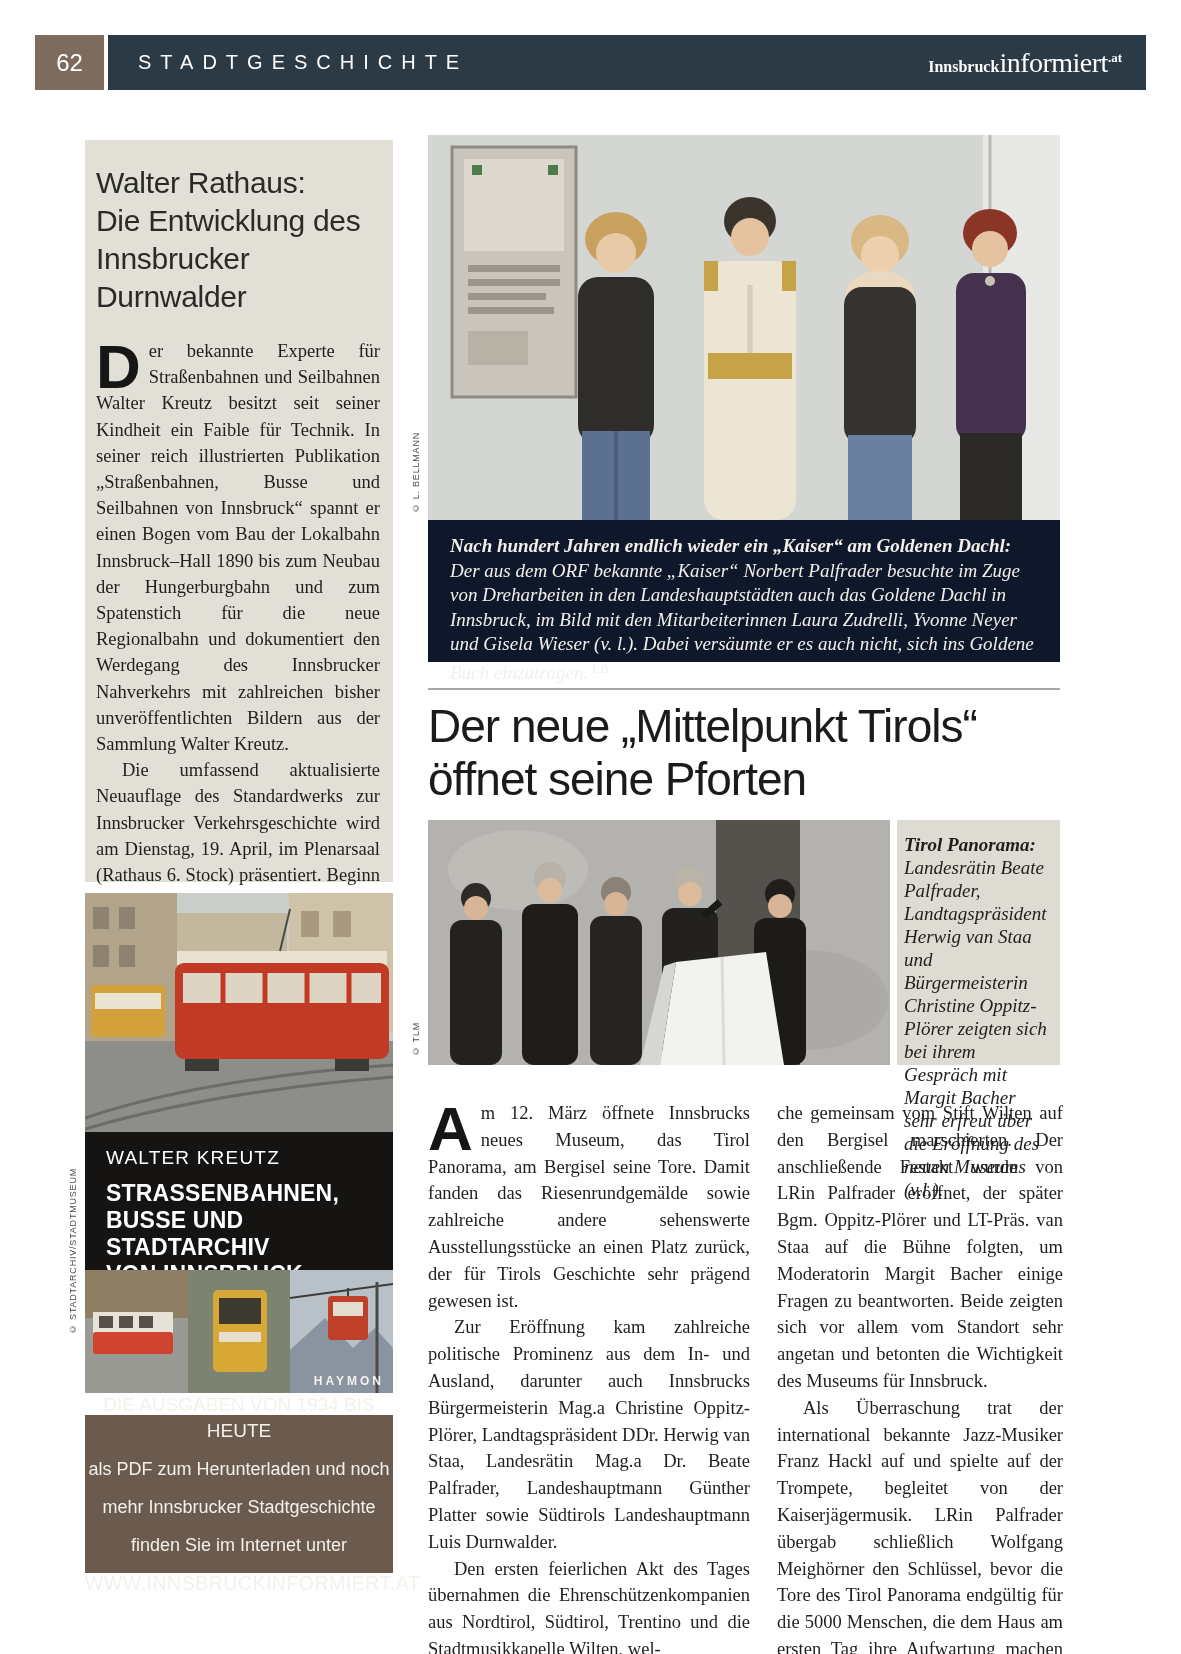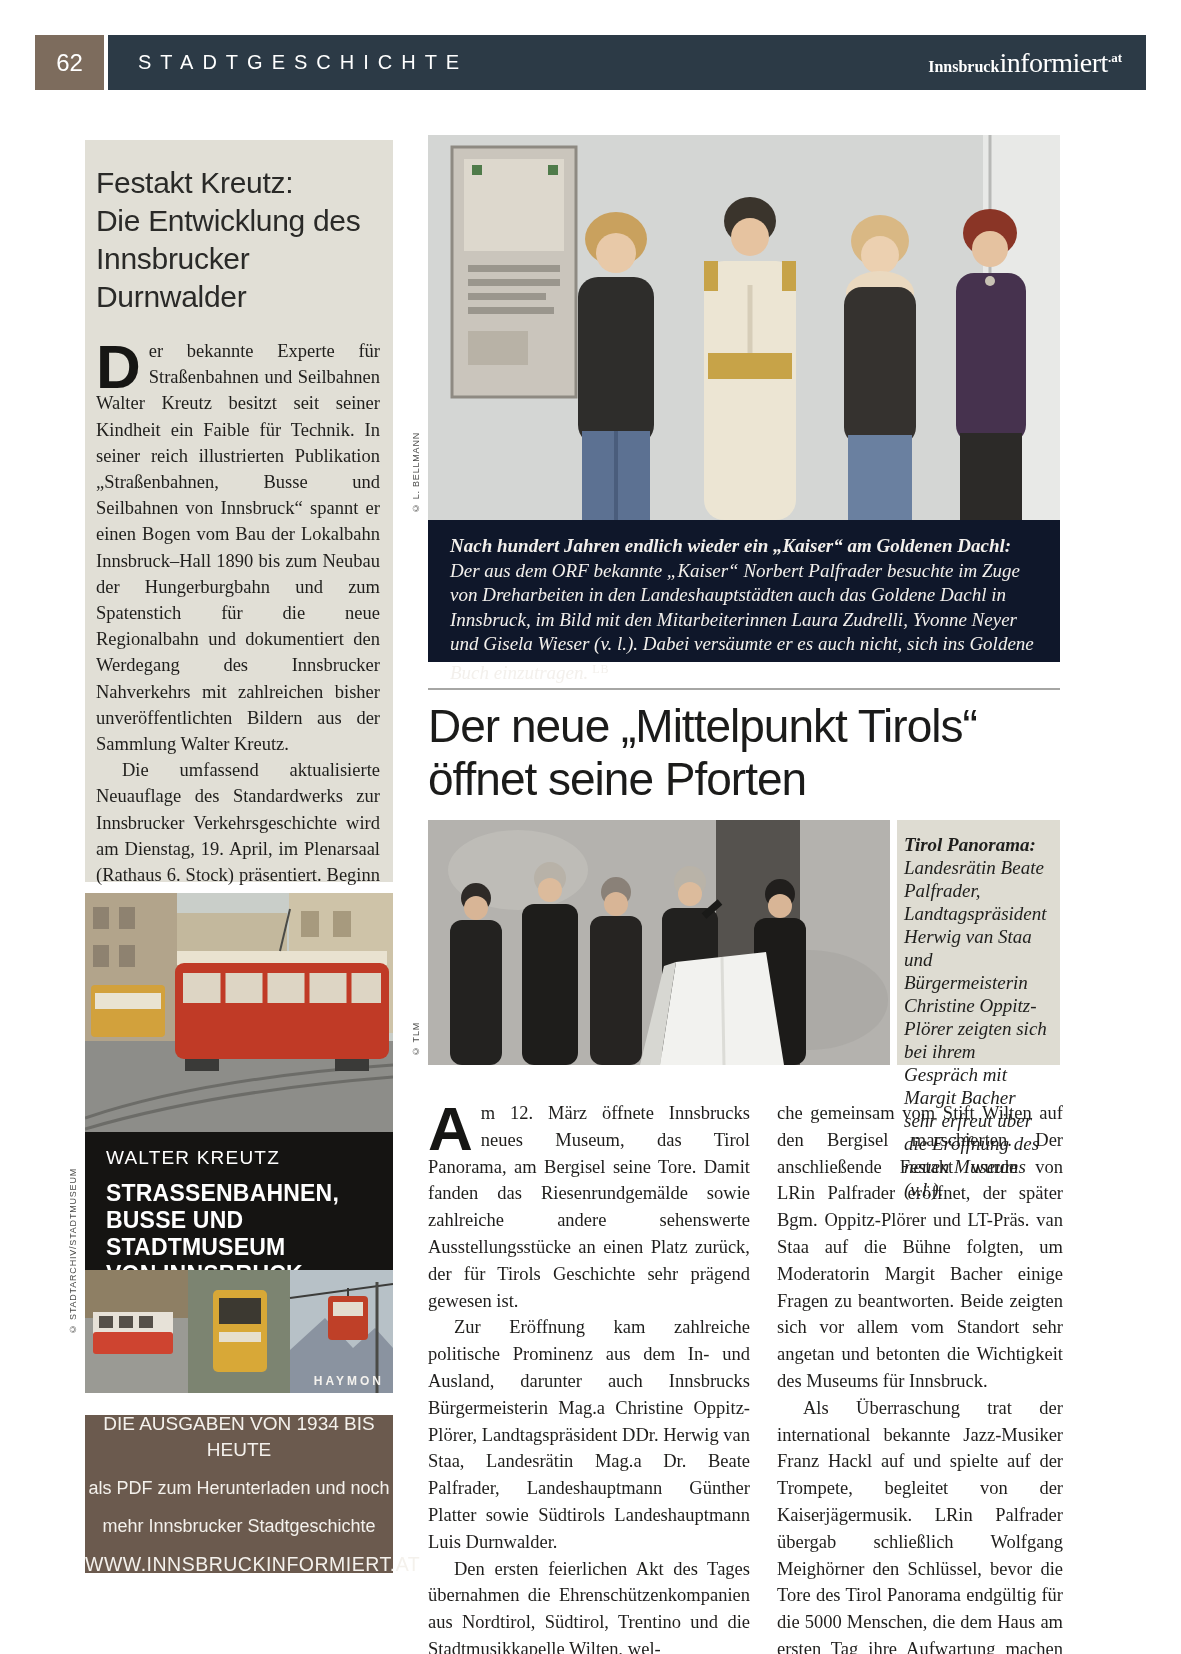--- a/index.html
+++ b/index.html
@@ -86,21 +86,21 @@
 
   <div class="header">
     <div class="header-num">62</div>
     <div class="header-bar">
       <span class="section-title">STADTGESCHICHTE</span>
       <span class="brand"><span class="brand-small">Innsbruck</span><span class="brand-large">informiert</span><span class="brand-tld">.at</span></span>
     </div>
   </div>
 
   <div class="left-panel">
-    <h1 class="left-title"><span class="tl">Festakt Kreutz:</span><span>Die Entwicklung des Innsbrucker Durnwalder</span></h1>
+    <h1 class="left-title"><span class="tl">Walter Rathaus:</span><span>Die Entwicklung des Innsbrucker Durnwalder</span></h1>
     <p class="jbody"><span class="dropcap">D</span><span>er bekannte Experte für Straßenbahnen und Seilbahnen Walter Kreutz besitzt seit seiner Kindheit ein Faible für Technik. In seiner reich illustrierten Publikation „Straßenbahnen, Busse und Seilbahnen von Innsbruck“ spannt er einen Bogen vom Bau der Lokalbahn Innsbruck–Hall 1890 bis zum Neubau der Hungerburgbahn und zum Spatenstich für die neue Regionalbahn und dokumentiert den Werdegang des Innsbrucker Nahverkehrs mit zahlreichen bisher unveröffentlichten Bildern aus der Sammlung Walter Kreutz.</span></p>
     <p class="jbody indent"><span>Die umfassend aktualisierte Neuauflage des Standardwerks zur Innsbrucker Verkehrsgeschichte wird am Dienstag, 19. April, im Plenarsaal (Rathaus 6. Stock) präsentiert. Beginn ist um 19 Uhr.</span><span class="initials">AS</span><span class="endmark"></span></p>
   </div>
 
   <div class="book-cover">
     <svg class="cover-top" width="308" height="239" viewBox="0 0 308 239">
       <rect width="308" height="239" fill="#c9cec9"></rect>
       <rect x="0" y="0" width="92" height="150" fill="#b2a48b"></rect>
       <rect x="8" y="14" width="16" height="22" fill="#8e8270"></rect>
         <rect x="34" y="14" width="16" height="22" fill="#8e8270"></rect>
@@ -123,21 +123,21 @@
       <line x1="222" y1="80" x2="222" y2="110" stroke="#c03a26" stroke-width="5"></line>
       <line x1="264" y1="80" x2="264" y2="110" stroke="#c03a26" stroke-width="5"></line>
       <rect x="100" y="166" width="34" height="12" fill="#3a3a38"></rect>
         <rect x="250" y="166" width="34" height="12" fill="#3a3a38"></rect>
       <line x1="195" y1="58" x2="205" y2="16" stroke="#4a4a46" stroke-width="2"></line>
     </svg>
     <div class="cover-band">
       <div class="cover-author">WALTER KREUTZ</div>
       <div class="cover-title">
         <div>STRASSENBAHNEN,</div>
-        <div>BUSSE UND STADTMUSEUM</div>
+        <div>BUSSE UND STADTARCHIV</div>
         <div>VON INNSBRUCK</div>
       </div>
     </div>
     <div class="cover-bottom-wrap">
       <svg width="308" height="123" viewBox="0 0 308 123">
         <rect width="103" height="123" fill="#a69f92"></rect>
         <rect x="0" y="0" width="103" height="48" fill="#8e7f64"></rect>
         <rect x="0" y="48" width="103" height="75" fill="#9a9a94"></rect>
         <rect x="8" y="42" width="80" height="22" fill="#e7e2d8"></rect>
         <rect x="8" y="62" width="80" height="22" rx="3" fill="#ce4430"></rect>
@@ -157,20 +157,21 @@
         <line x1="292" y1="12" x2="292" y2="123" stroke="#4a4a46" stroke-width="3"></line>
       </svg>
       <div class="publisher">HAYMON</div>
     </div>
   </div>
 
   <div class="promo-box">
     <div class="promo-l1">DIE AUSGABEN VON 1934 BIS HEUTE</div>
     <div class="promo-mid">als PDF zum Herunterladen und noch</div>
     <div class="promo-mid">mehr Innsbrucker Stadtgeschichte</div>
+    <div class="promo-mid">finden Sie im Internet unter</div>
     <div class="promo-url">WWW.INNSBRUCKINFORMIERT.AT</div>
   </div>
 
   <div class="credit-vert" style="left:68px;top:1168px;">© STADTARCHIV/STADTMUSEUM</div>
   <div class="credit-vert" style="left:411px;top:432px;">© L. BELLMANN</div>
   <div class="credit-vert" style="left:411px;top:1022px;">© TLM</div>
 
   <svg class="photo1" viewBox="0 0 632 385">
     <rect width="632" height="385" fill="#d4d6d4"></rect>
     <rect x="555" y="0" width="77" height="385" fill="#e8e9e7"></rect>

